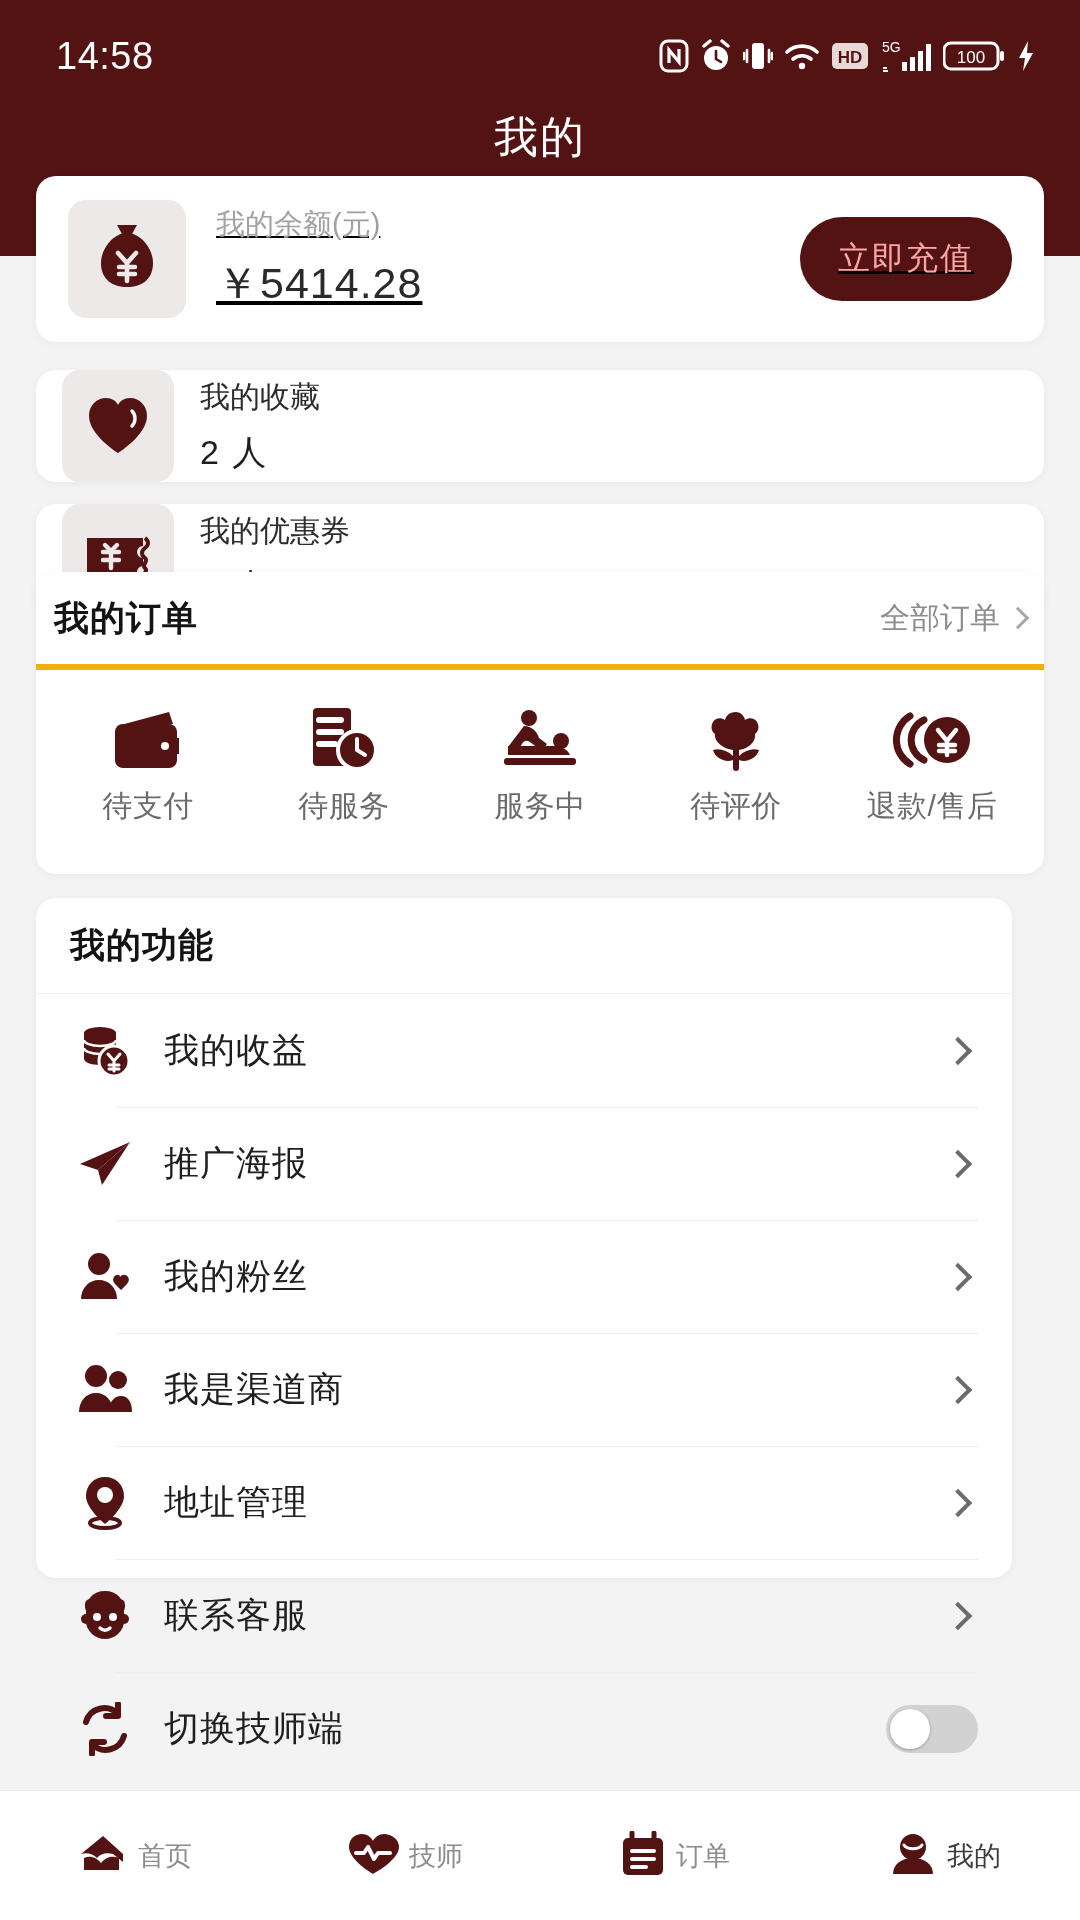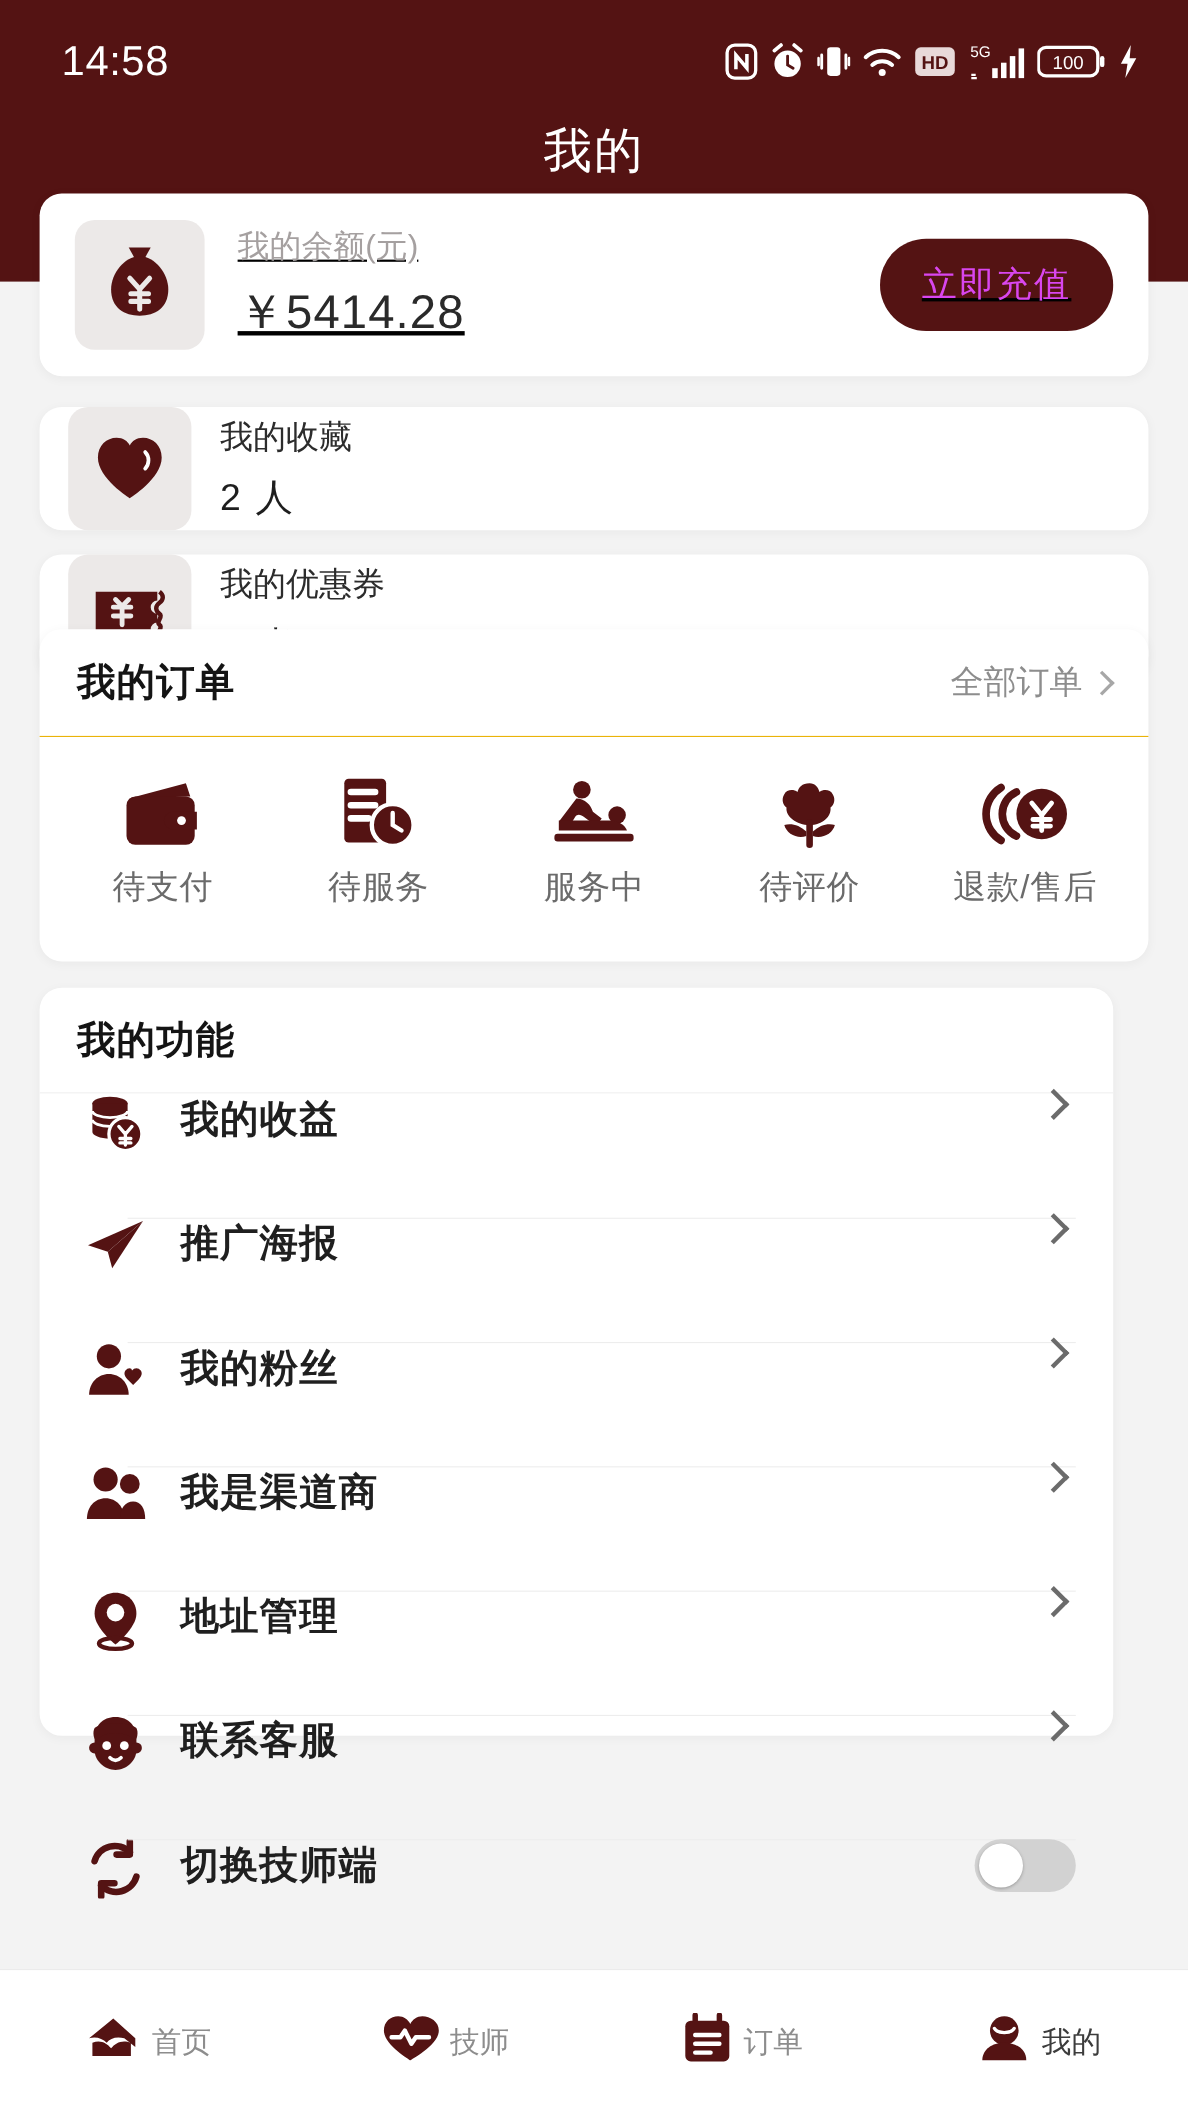--- a/index.html
+++ b/index.html
@@ -40,21 +40,21 @@
     display: flex; align-items: center; padding: 0 32px; text-decoration: underline;
   }
   .thumb {
     width: 118px; height: 118px; border-radius: 18px; background: #ece9e8;
     display: flex; align-items: center; justify-content: center; flex: 0 0 auto;
   }
   .balance-texts { margin-left: 30px; flex: 1 1 auto; }
   .balance-label { color: #a5a0a0; font-size: 29px; margin-bottom: 10px; }
   .balance-value { color: #2a2a2a; font-size: 43px; letter-spacing: 1px; }
   .recharge-btn {
-    background: #541313; color: #d946ef; border: none;
+    background: #541313; color: #fca5a5; border: none;
     font-size: 32px; border-radius: 44px; padding: 20px 38px;
     font-family: inherit; letter-spacing: 2px; cursor: pointer;
   }
 
   
   .pair { position: absolute; left: 36px; top: 370px; width: 1008px; display: flex; gap: 22px; flex-direction: column; }
   .pair-card {
     flex: 1 1 0; height: 180px; display: flex; align-items: center; padding: 0 26px;
   }
   .pair-thumb {
@@ -62,40 +62,39 @@
     display: flex; align-items: center; justify-content: center; flex: 0 0 auto;
   }
   .pair-texts { margin-left: 26px; }
   .pair-label { font-size: 30px; color: #2c2c2c; margin-bottom: 12px; }
   .pair-count { font-size: 34px; color: #1e1e1e; letter-spacing: 2px; }
 
   
   .orders-card { position: absolute; left: 36px; top: 572px; width: 1008px; height: 302px; }
   .orders-head {
     height: 98px; display: flex; align-items: center; justify-content: space-between;
-    padding: 0 34px; border-bottom: 1px solid #eab308;
+    padding: 0 18px; border-bottom: 6px solid #eab308;
   }
   .orders-title { font-size: 35px; font-weight: 700; color: #141414; letter-spacing: 1px; }
   .orders-all { font-size: 30px; color: #8d8d8d; display: flex; align-items: center; gap: 10px; }
   .chev { display: inline-block; width: 16px; height: 16px;
           border-right: 3px solid #a7a7a7; border-top: 3px solid #a7a7a7;
           transform: rotate(45deg); }
   .orders-tabs { display: flex; padding: 28px 14px 0; }
   .otab { flex: 1 1 0; display: flex; flex-direction: column; align-items: center; cursor: pointer; }
   .otab-icon { height: 74px; display: flex; align-items: flex-end; justify-content: center; }
   .otab-label { margin-top: 14px; font-size: 30px; color: #6b6b6b; letter-spacing: 0.5px; }
 
   
   .func-card { position: absolute; left: 36px; top: 898px; width: 976px; height: 680px; }
   .func-head { height: 96px; display: flex; align-items: center; padding: 0 34px; border-bottom: 1px solid #efefef; }
   .func-title { font-size: 35px; font-weight: 700; color: #141414; letter-spacing: 1px; }
   .func-row {
-    height: 113px; display: flex; align-items: flex-start; padding: 0 34px; cursor: pointer;
+    height: 113px; display: flex; align-items: center; padding: 0 34px; cursor: pointer;
     position: relative;
-    font-weight: bold;
   }
   .func-row + .func-row::before {
     content:""; position:absolute; left:80px; right:34px; top:0; height:1px; background:#ededed;
   }
   .func-ico { width: 70px; display: flex; align-items: center; justify-content: center; flex: 0 0 auto; }
   .func-label { margin-left: 24px; font-size: 35px; color: #1f1f1f; flex: 1 1 auto; letter-spacing: 1px; }
   .func-chev { width: 20px; height: 20px; border-right: 4px solid #6b6b6b; border-top: 4px solid #6b6b6b;
                transform: rotate(45deg); margin-right: 10px; }
   .toggle {
     width: 92px; height: 48px; border-radius: 26px; background: #d2d2d2;

